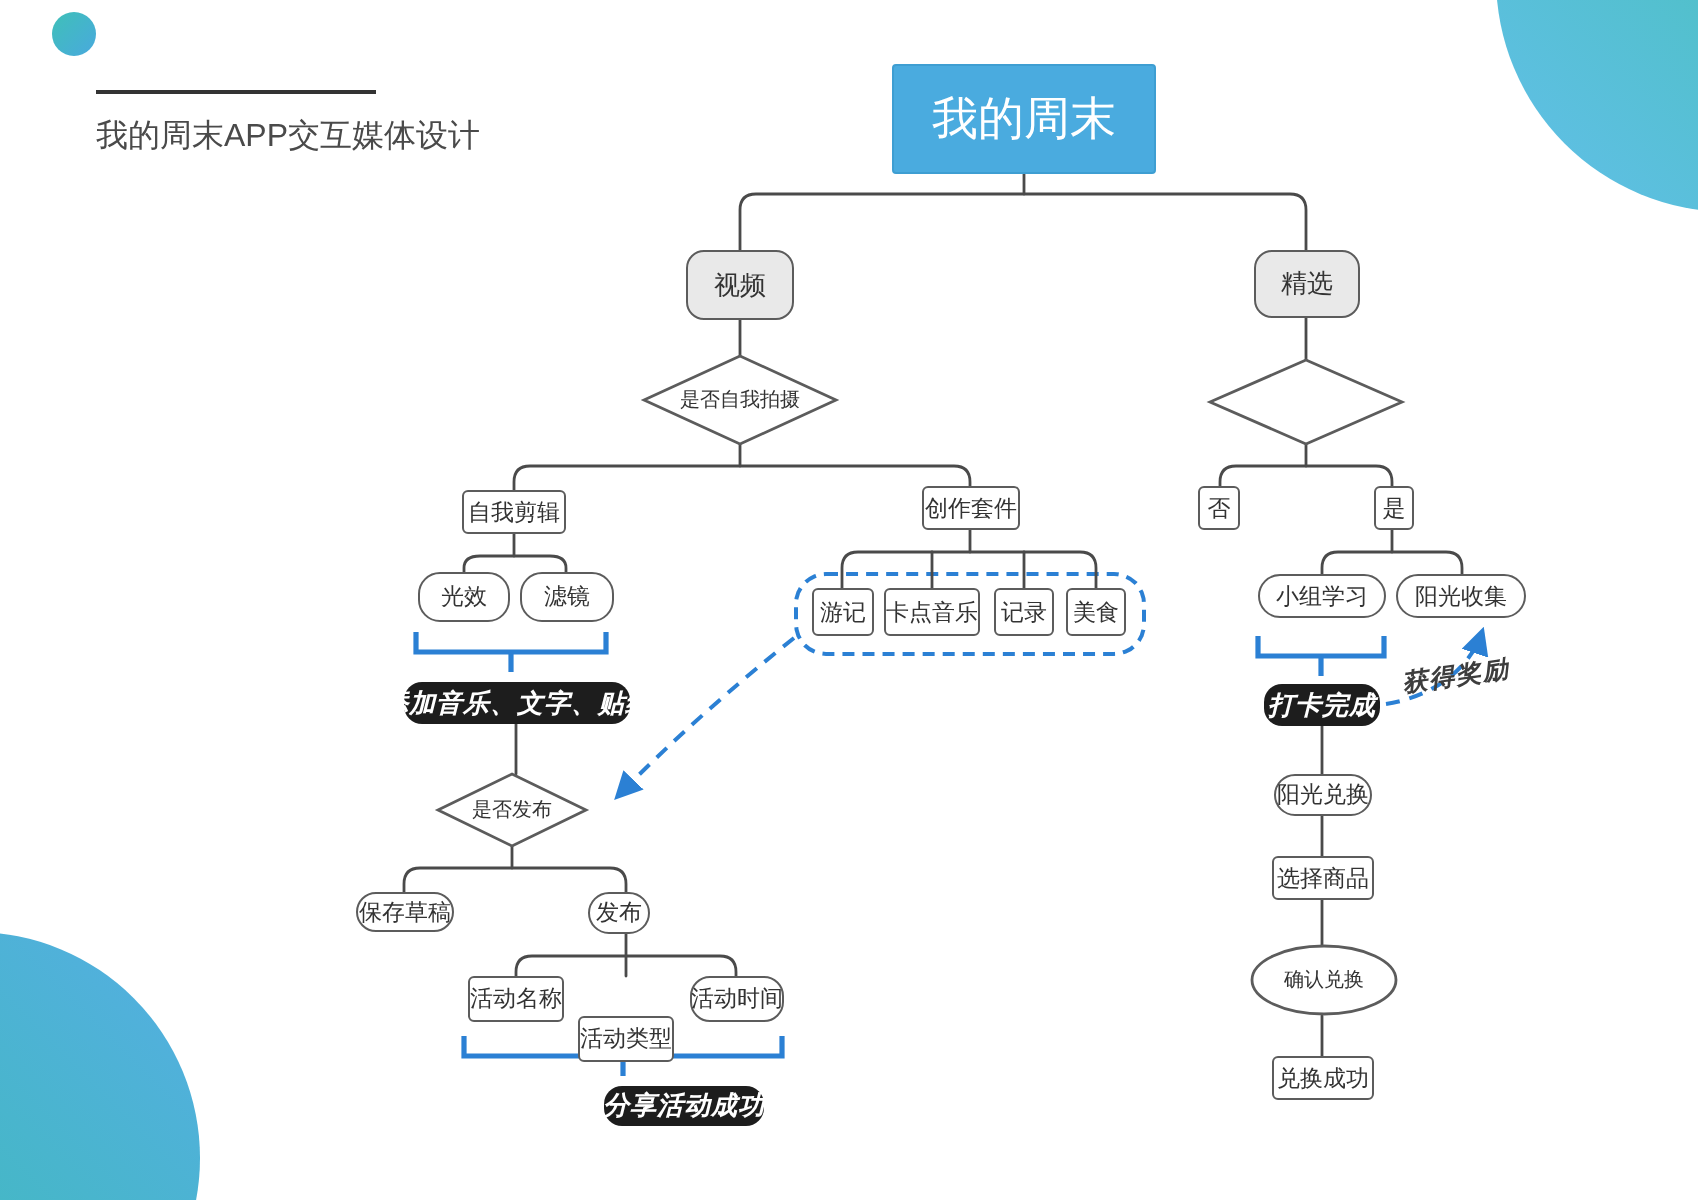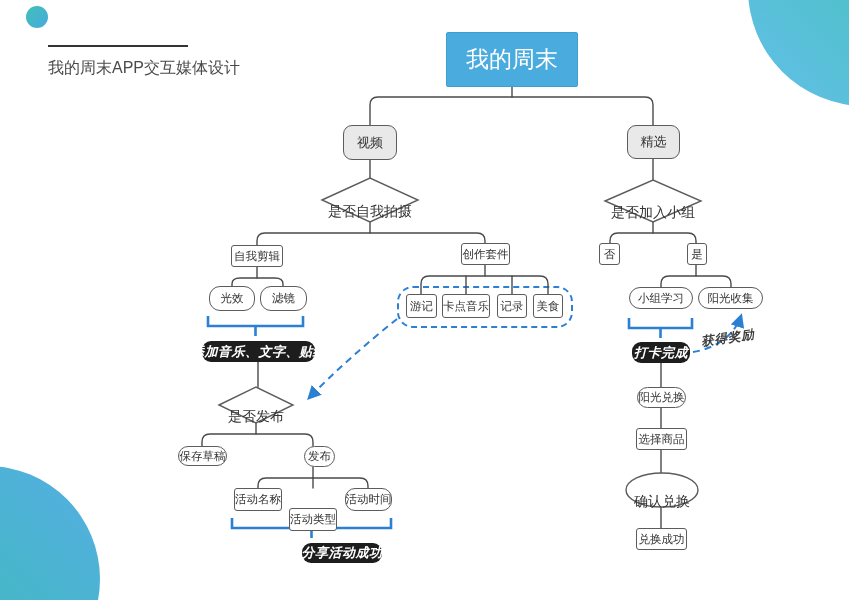--- a/index.html
+++ b/index.html
@@ -28,21 +28,21 @@
   .n{position:absolute;z-index:3;display:flex;align-items:center;justify-content:center;
     background:#fff;border:1.4px solid #5c5c5c;color:#333;font-size:11.5px;
     white-space:nowrap;box-sizing:border-box;}
   .sq{border-radius:3px;}
   .rd{border-radius:11px;}
   .gray{background:#e9e9e9;border-radius:9px;font-size:13px;}
   .blk{background:#1d1d1d;color:#fff;border:none;border-radius:9px;
     font-style:italic;font-weight:bold;font-size:13px;letter-spacing:.5px;}
   .root{background:#4aabdf;color:#fff;border:1px solid #3e9ed2;border-radius:2px;font-size:23px;}
   .dtext{position:absolute;z-index:3;display:flex;align-items:center;justify-content:center;
-    font-size:14px;color:#333;white-space:nowrap;margin-top:12px;}
+    font-size:10px;color:#333;white-space:nowrap;}
   .note{position:absolute;z-index:3;font-size:12.5px;font-weight:bold;font-style:italic;
     color:#3d3d3d;transform:rotate(-8deg);letter-spacing:1px;}
 </style>
 </head>
 <body>
 
 <div id="canvas">
 
   <div class="dot-tl"></div>
   <div class="circle-tr"></div>
@@ -112,31 +112,30 @@
   </svg>
 
   <div class="kitbox"></div>
 
   <div class="n root" style="left:446px;top:32px;width:132px;height:55px;">我的周末</div>
 
   <div class="n gray" style="left:343px;top:125px;width:54px;height:35px;">视频</div>
   <div class="n gray" style="left:627px;top:125px;width:53px;height:34px;">精选</div>
 
   <div class="dtext" style="left:322px;top:189px;width:96px;height:22px;">是否自我拍摄</div>
-  <div class="dtext" style="left:605px;top:190px;width:96px;height:22px;">是否加入小组</div>
   <div class="dtext" style="left:219px;top:394px;width:74px;height:22px;">是否发布</div>
   <div class="dtext" style="left:626px;top:479px;width:72px;height:22px;">确认兑换</div>
 
   <div class="n sq" style="left:231px;top:245px;width:52px;height:22px;">自我剪辑</div>
   <div class="n rd" style="left:209px;top:286px;width:46px;height:25px;">光效</div>
   <div class="n rd" style="left:260px;top:286px;width:47px;height:25px;">滤镜</div>
   <div class="n blk" style="left:202px;top:341px;width:113px;height:21px;">添加音乐、文字、贴纸</div>
 
   <div class="n rd" style="left:178px;top:446px;width:49px;height:20px;">保存草稿</div>
-  <div class="n rd" style="left:304px;top:446px;width:31px;height:21px;">发布</div>
+  <div class="n rd" style="left:294px;top:446px;width:31px;height:21px;">发布</div>
   <div class="n sq" style="left:234px;top:488px;width:48px;height:23px;">活动名称</div>
   <div class="n sq" style="left:289px;top:508px;width:48px;height:23px;">活动类型</div>
   <div class="n sq" style="left:345px;top:488px;width:47px;height:23px;border-radius:10px;">活动时间</div>
   <div class="n blk" style="left:274px;top:543px;width:80px;height:20px;margin-left:28px;">分享活动成功</div>
 
   <div class="n sq" style="left:461px;top:243px;width:49px;height:22px;">创作套件</div>
   <div class="n sq" style="left:406px;top:294px;width:31px;height:24px;">游记</div>
   <div class="n sq" style="left:442px;top:294px;width:48px;height:24px;">卡点音乐</div>
   <div class="n sq" style="left:497px;top:294px;width:30px;height:24px;">记录</div>
   <div class="n sq" style="left:533px;top:294px;width:30px;height:24px;">美食</div>

